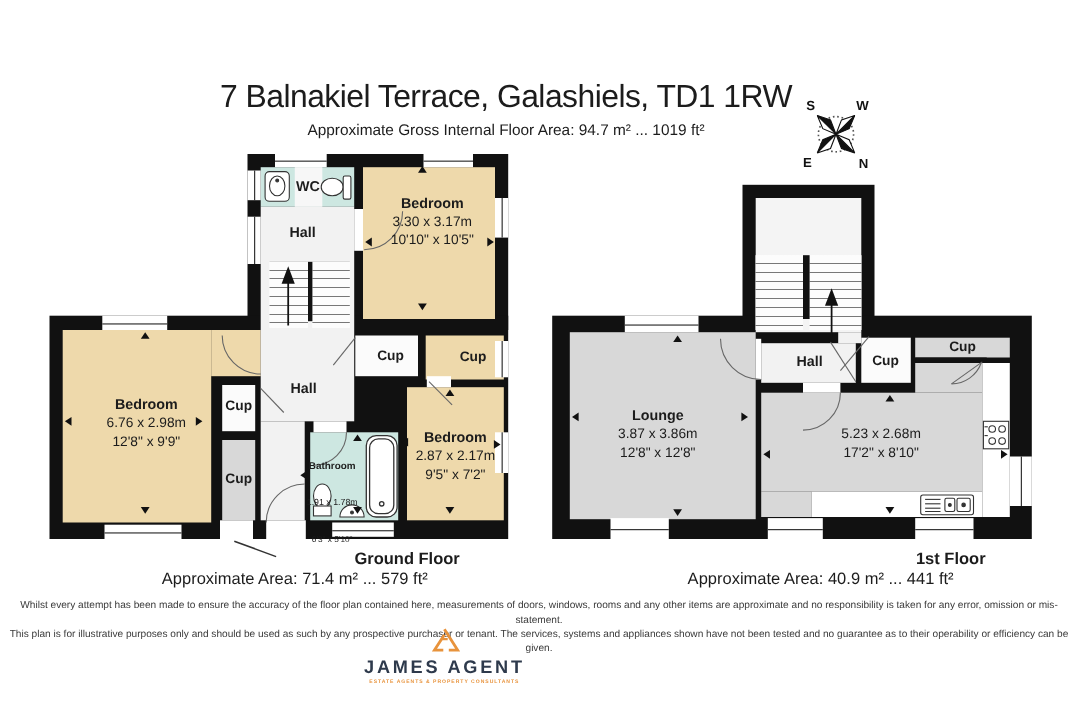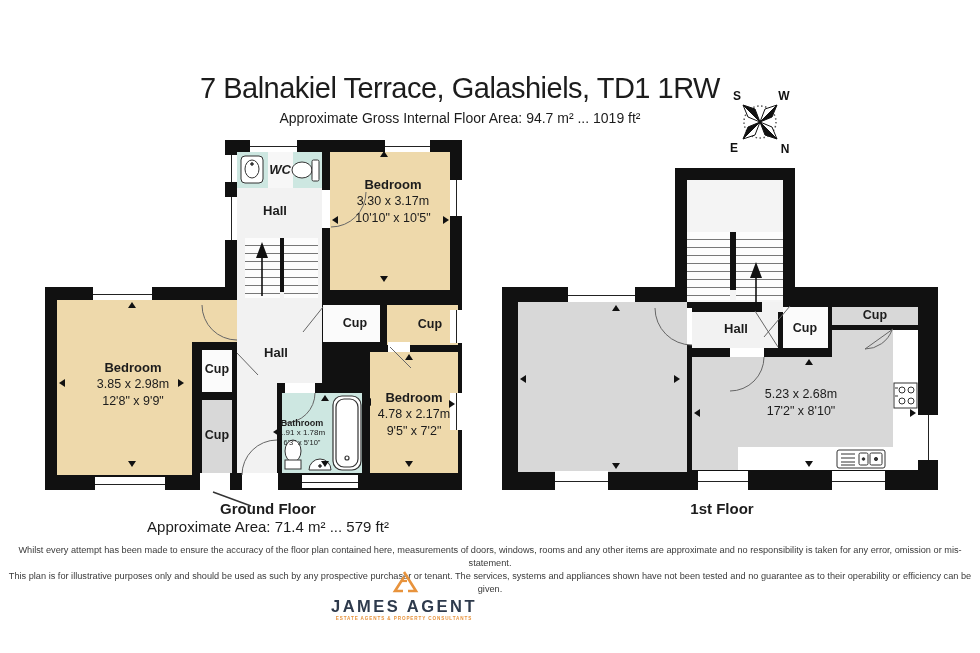--- a/index.html
+++ b/index.html
@@ -14,30 +14,30 @@
   .rm-hall{background:#f2f2f2;}
   .rm-white{background:#fbfbfb;}
   .win{position:absolute;background:#ffffff;}
   .winH::after{content:"";position:absolute;left:0;right:0;top:50%;height:1px;background:#222;}
   .winV::after{content:"";position:absolute;top:0;bottom:0;left:50%;width:1px;background:#222;}
   .gap{position:absolute;background:#ffffff;}
   .lbl{position:absolute;text-align:center;color:#1c1c1c;}
   .rname{font-weight:bold;font-size:13px;line-height:17px;white-space:nowrap;}
   .rdim{font-size:12.5px;line-height:17px;white-space:nowrap;}
   .sname{font-weight:bold;font-size:9px;line-height:10px;white-space:nowrap;}
-  .sdim{font-size:8px;line-height:10px;white-space:nowrap;}
+  .sdim{font-size:8px;line-height:10px;white-space:nowrap;margin-top:24px;}
   .stairs{position:absolute;background-color:#fcfcfc;
           background-image:repeating-linear-gradient(to bottom,#fcfcfc 0,#fcfcfc 7px,#777 7px,#777 8px);}
   .tri{position:absolute;width:0;height:0;}
   .tri.up{border-left:4px solid transparent;border-right:4px solid transparent;border-bottom:6px solid #111;}
   .tri.dn{border-left:4px solid transparent;border-right:4px solid transparent;border-top:6px solid #111;}
   .tri.lf{border-top:4px solid transparent;border-bottom:4px solid transparent;border-right:6px solid #111;}
   .tri.rt{border-top:4px solid transparent;border-bottom:4px solid transparent;border-left:6px solid #111;}
   .caption{position:absolute;width:300px;text-align:center;}
-  .caption .c1{font-weight:bold;font-size:15px;line-height:18px;}
+  .caption .c1{font-weight:bold;font-size:15px;line-height:18px;text-align:right;}
   .caption .c2{font-size:15px;line-height:18px;}
   #title{position:absolute;left:0;top:72px;width:920px;text-align:center;font-size:29px;letter-spacing:-0.5px;}
   #subtitle{position:absolute;left:0;top:110px;width:920px;text-align:center;font-size:14px;}
   #disclaimer{position:absolute;left:0;top:544px;width:980px;text-align:center;font-size:9.2px;line-height:13px;color:#3a3a3a;}
   #logo{position:absolute;left:0;top:570px;width:808px;text-align:center;}
   #logo .lname{font-weight:bold;font-size:16.5px;letter-spacing:2.5px;color:#2e3a4c;line-height:18px;}
   #logo .ltag{font-size:4.6px;letter-spacing:0.9px;color:#e8933c;line-height:7px;font-weight:bold;}
   svg{position:absolute;left:0;top:0;}
 </style>
 </head>
@@ -143,40 +143,40 @@
       <g fill="#fff" stroke="#333" stroke-width="1">
         <ellipse cx="248" cy="311" rx="8" ry="11"></ellipse>
           <rect x="240" y="320" width="16" height="9"></rect>
       </g>
       <g fill="#fff" stroke="#333" stroke-width="1">
         <path d="M 264,330 A 11,11 0 0 1 286,330 Z"></path>
           <circle cx="275" cy="326" r="1.3" fill="#333"></circle>
       </g>
     </svg>
 
-    <div class="lbl rname" style="left:210px;top:21px;width:50px;font-style:italic;">WC</div>
+    <div class="lbl rname" style="left:210px;top:21px;width:50px;">WC</div>
     <div class="lbl rname" style="left:200px;top:62px;width:60px;">Hall</div>
     <div class="lbl" style="left:293px;top:36px;width:110px;">
       <div class="rname">Bedroom</div>
       <div class="rdim">3.30 x 3.17m</div>
       <div class="rdim">10'10" x 10'5"</div>
     </div>
     <div class="lbl" style="left:28px;top:219px;width:120px;">
       <div class="rname">Bedroom</div>
-      <div class="rdim">3.85 x 2.98m</div>
+      <div class="rdim">6.76 x 2.98m</div>
       <div class="rdim">12'8" x 9'9"</div>
     </div>
     <div class="lbl rname" style="left:147px;top:221px;width:50px;font-size:12.5px;">Cup</div>
     <div class="lbl rname" style="left:147px;top:287px;width:50px;font-size:12.5px;">Cup</div>
     <div class="lbl rname" style="left:201px;top:204px;width:60px;">Hall</div>
     <div class="lbl rname" style="left:285px;top:175px;width:50px;font-size:12.5px;">Cup</div>
     <div class="lbl rname" style="left:360px;top:176px;width:50px;font-size:12.5px;">Cup</div>
     <div class="lbl" style="left:314px;top:249px;width:110px;">
       <div class="rname">Bedroom</div>
-      <div class="rdim">4.78 x 2.17m</div>
+      <div class="rdim">2.87 x 2.17m</div>
       <div class="rdim">9'5" x 7'2"</div>
     </div>
     <div class="lbl" style="left:226px;top:278px;width:62px;">
       <div class="sname">Bathroom</div>
       <div class="sdim">1.91 x 1.78m</div>
       <div class="sdim" style="font-size:7.5px;">6'3" x 5'10"</div>
     </div>
 
     <div class="tri up" style="left:335px;top:11px;"></div>
     <div class="tri dn" style="left:335px;top:136px;"></div>
@@ -258,41 +258,47 @@
         <rect x="357" y="288" width="9" height="12" rx="1.5"></rect>
           <circle cx="361.5" cy="294" r="1.3" fill="#333"></circle>
         <rect x="368" y="288" width="12" height="12" rx="1.5"></rect>
           <circle cx="374" cy="294" r="1.6" fill="#333"></circle>
       </g>
     </svg>
 
     <div class="lbl rname" style="left:204px;top:155px;width:60px;">Hall</div>
     <div class="lbl rname" style="left:278px;top:155px;width:50px;font-size:12.5px;">Cup</div>
     <div class="lbl rname" style="left:348px;top:142px;width:50px;font-size:12.5px;">Cup</div>
+    <div class="lbl" style="left:36px;top:204px;width:120px;">
+      <div class="rname">Lounge</div>
+      <div class="rdim">3.87 x 3.86m</div>
+      <div class="rdim">12'8" x 12'8"</div>
+    </div>
     <div class="lbl" style="left:194px;top:221px;width:210px;">
       <div class="rdim">5.23 x 2.68m</div>
       <div class="rdim">17'2" x 8'10"</div>
     </div>
 
     <div class="tri up" style="left:110px;top:140px;"></div>
     <div class="tri dn" style="left:110px;top:298px;"></div>
     <div class="tri lf" style="left:18px;top:210px;"></div>
     <div class="tri rt" style="left:172px;top:210px;"></div>
     <div class="tri up" style="left:303px;top:194px;"></div>
     <div class="tri dn" style="left:303px;top:296px;"></div>
     <div class="tri lf" style="left:192px;top:244px;"></div>
     <div class="tri rt" style="left:408px;top:244px;"></div>
   </div>
 
   <div class="caption" style="left:118px;top:500px;">
     <div class="c1">Ground Floor</div>
     <div class="c2">Approximate Area: 71.4 m² ... 579 ft²</div>
   </div>
-  <div class="caption" style="left:572px;top:500px;">
+  <div class="caption" style="left:596px;top:500px;">
     <div class="c1">1st Floor</div>
+    <div class="c2">Approximate Area: 40.9 m² ... 441 ft²</div>
   </div>
 
   <div id="disclaimer">
     <div>Whilst every attempt has been made to ensure the accuracy of the floor plan contained here, measurements of doors, windows, rooms and any other items are approximate and no responsibility is taken for any error, omission or mis-statement.</div>
     <div>This plan is for illustrative purposes only and should be used as such by any prospective purchaser or tenant. The services, systems and appliances shown have not been tested and no guarantee as to their operability or efficiency can be given.</div>
   </div>
 
   <div id="logo">
     <svg width="30" height="23" viewBox="0 0 30 23" style="position:relative;display:inline-block;">
       <path d="M15,2 L27,21 L19,21" fill="none" stroke="#e8933c" stroke-width="2.6"></path>

